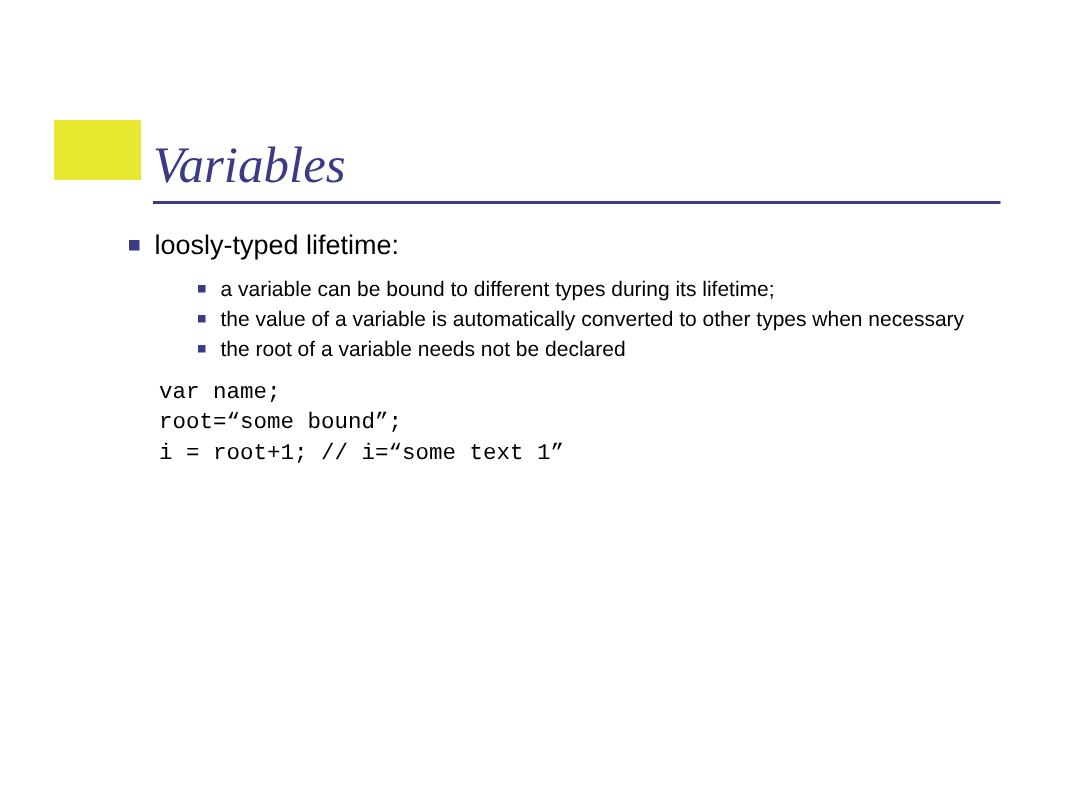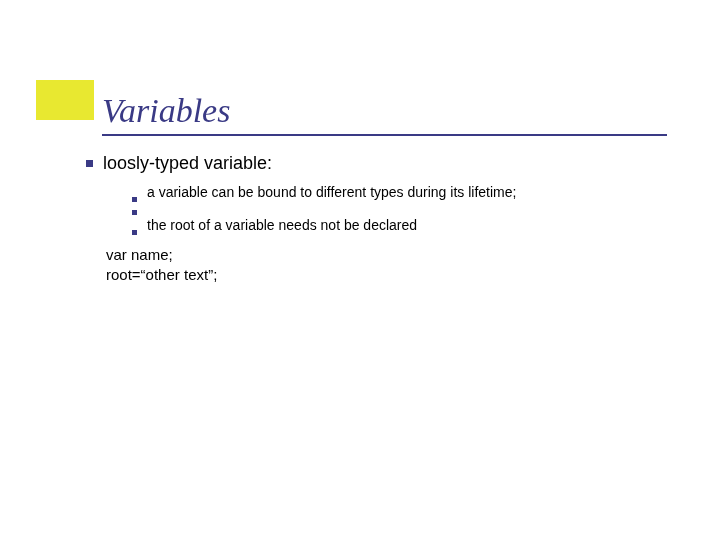--- a/index.html
+++ b/index.html
@@ -69,61 +69,63 @@
     color: #000;
   }
   .l1 .bullet { margin-top: 8px; }
   .l1-text { line-height: 1.3; }
   .l2-group {
     margin-left: 30px;
     margin-bottom: 10px;
   }
   .l2 {
     display: flex;
-    align-items: flex-end;
+    align-items: flex-start;
     font-size: 14px;
     color: #000;
     line-height: 1.35;
     margin-bottom: 1px;
   }
   .code-block {
     margin-left: 4px;
-    font-family: Liberation Sans, sans-serif;
+    font-family: Liberation Mono, monospace;
     font-size: 15px;
     line-height: 1.35;
     color: #000;
     margin-top: 6px;
   }
 </style>
 </head>
 <body>
 
 <div class="accent-block"></div>
 
 <div class="slide">
   <div class="title">Variables</div>
   <div class="title-rule"></div>
 
   <div class="l1">
     <span class="bullet"></span>
-    <span class="l1-text">loosly-typed variable:</span>
+    <span class="l1-text">loosly-typed lifetime:</span>
   </div>
 
   <div class="l2-group">
     <div class="l2">
       <span class="bullet-sm"></span>
       <span>a variable can be bound to different types during its lifetime;</span>
     </div>
     <div class="l2">
       <span class="bullet-sm"></span>
+      <span>the value of a variable is automatically converted to other types when necessary</span>
     </div>
     <div class="l2">
       <span class="bullet-sm"></span>
       <span>the root of a variable needs not be declared</span>
     </div>
   </div>
 
 
   <div class="code-block">
     <div>var name;</div>
-    <div>root=“other text”;</div>
+    <div>root=“some bound”;</div>
+    <div>i = root+1; // i=“some text 1”</div>
   </div>
 </div>
 
 </body></html>

